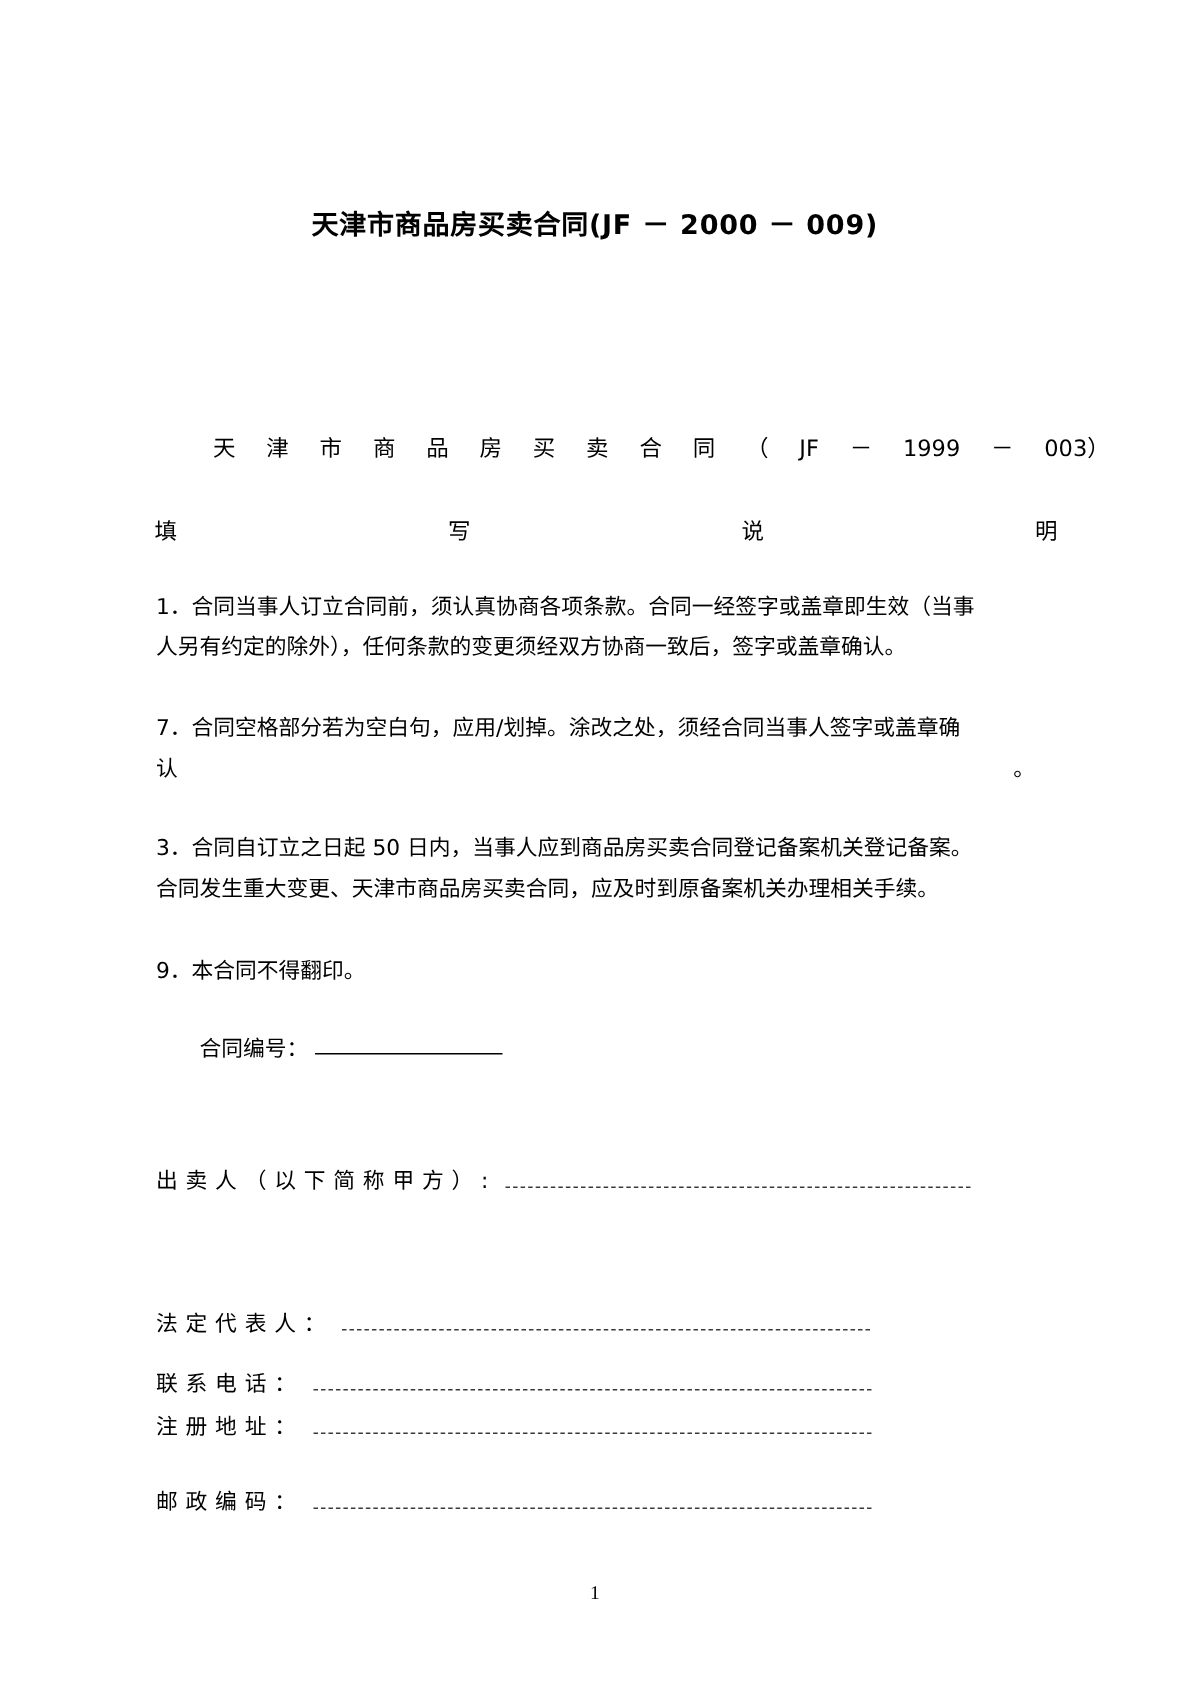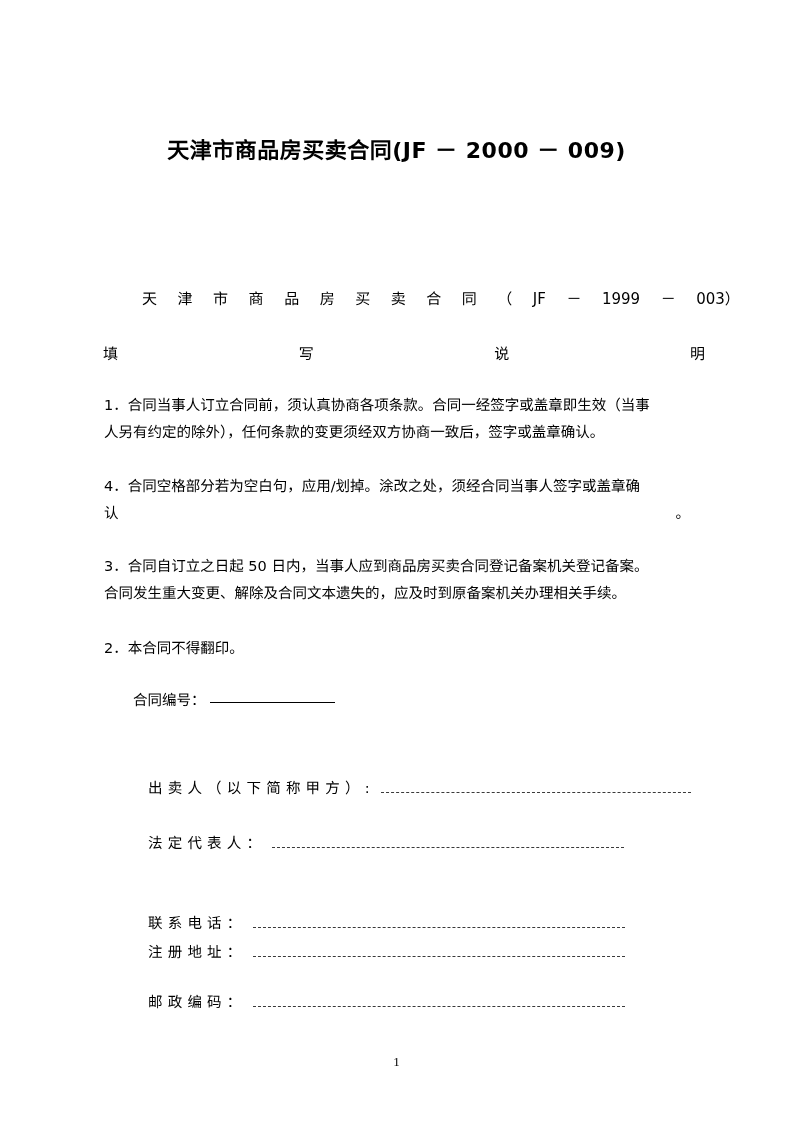--- a/index.html
+++ b/index.html
@@ -22,21 +22,21 @@
     box-sizing: border-box;
   }
 
   
   .doc-title {
     position: absolute;
     left: 0;
     top: 136px;
     width: 793px;
     text-align: center;
-    font-size: 22px;
+    font-size: 18px;
     font-weight: bold;
     letter-spacing: 0.5px;
     line-height: 30px;
     white-space: nowrap;
   }
 
   
   .spread-heading {
     position: absolute;
     font-size: 15px;
@@ -135,30 +135,29 @@
     left: 104px;
     font-size: 14.5px;
     line-height: 22px;
     white-space: nowrap;
     display: flex;
     align-items: baseline;
   }
   .field-label {
     letter-spacing: 5.2px;
     display: inline-block;
-    margin-left: 44px;
   }
   .blank-dashed {
     display: inline-block;
     height: 11px;
     border-bottom: 1.6px dashed #3a3a3a;
     margin-left: 6px;
   }
   #field-seller       { top: 777px; }
-  #field-legal-rep    { top: 832px; }
+  #field-legal-rep    { top: 872px; }
   #field-phone        { top: 912px; }
   #field-address      { top: 941px; }
   #field-postcode     { top: 991px; }
 
   #field-seller   .blank-dashed { width: 310px; }
   #field-legal-rep .blank-dashed { width: 352px; }
   #field-phone    .blank-dashed { width: 372px; }
   #field-address  .blank-dashed { width: 372px; }
   #field-postcode .blank-dashed { width: 372px; }
 
@@ -206,33 +205,33 @@
     <span>说</span>
     <span>明</span>
   </div>
 
   <div class="para" id="para-1">
     <span class="line-a">1．合同当事人订立合同前，须认真协商各项条款。合同一经签字或盖章即生效（当事</span>
     <span class="line-b">人另有约定的除外），任何条款的变更须经双方协商一致后，签字或盖章确认。</span>
   </div>
 
   <div class="para" id="para-2">
-    <span class="line-a">4．合同空格部分若为空白句，应用/划掉。涂改之处，须经合同当事人签字或盖章确</span>
+    <span class="line-a">7．合同空格部分若为空白句，应用/划掉。涂改之处，须经合同当事人签字或盖章确</span>
     <span class="line-b">
       <span>认</span>
       <span>。</span>
     </span>
   </div>
 
   <div class="para" id="para-3">
     <span class="line-a">3．合同自订立之日起 50 日内，当事人应到商品房买卖合同登记备案机关登记备案。</span>
-    <span class="line-b">合同发生重大变更、解除及合同文本遗失的，应及时到原备案机关办理相关手续。</span>
-  </div>
-
-  <div class="para" id="para-4">2．本合同不得翻印。</div>
+    <span class="line-b">合同发生重大变更、天津市商品房买卖合同，应及时到原备案机关办理相关手续。</span>
+  </div>
+
+  <div class="para" id="para-4">9．本合同不得翻印。</div>
 
   <div id="contract-number-row">
     <span>合同编号：</span>
     <span class="blank-solid"></span>
   </div>
 
   <div class="field-row" id="field-seller">
     <span class="field-label">出卖人（以下简称甲方）:</span>
     <span class="blank-dashed"></span>
   </div>

